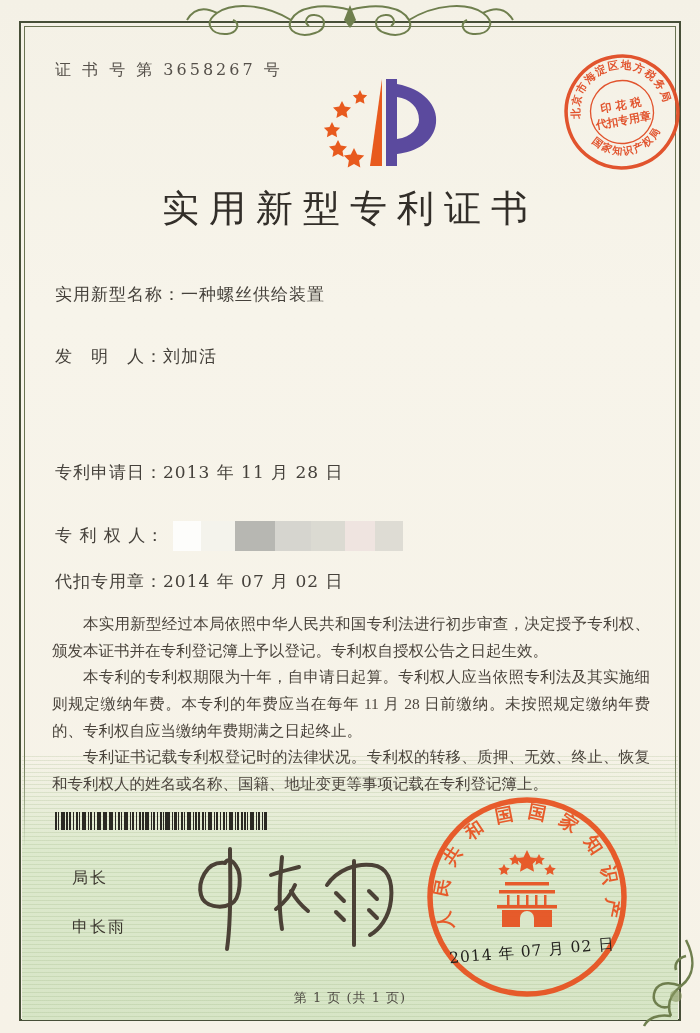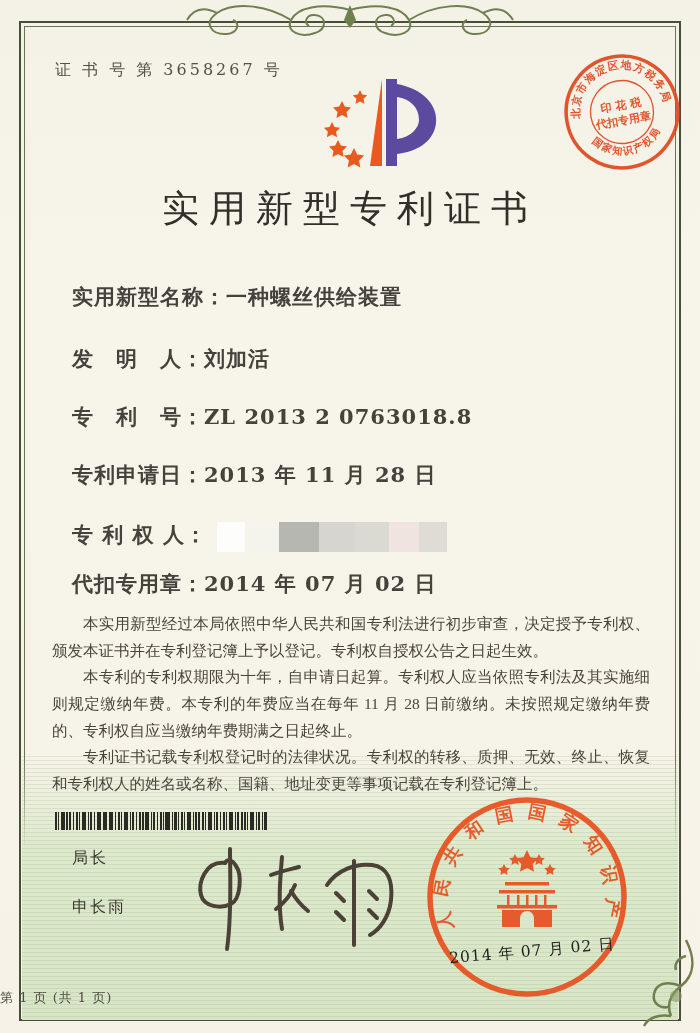--- a/index.html
+++ b/index.html
@@ -32,45 +32,45 @@
   .cert-no {
     position:absolute; left:55px; top:60px; font-size:16px; letter-spacing:3px;
     color:#55504a;
   }
   .tax-stamp { position:absolute; left:556px; top:46px; width:132px; height:132px; transform:rotate(-10deg); opacity:.92; }
   .logo { position:absolute; left:292px; top:76px; width:150px; height:108px; }
   .title {
     position:absolute; left:0; top:184px; width:100%; text-align:center;
     font-size:37px; font-weight:400; letter-spacing:10px; color:#322e29;
   }
-  .field { position:absolute; left:72px; font-size:21px; color:#45413b; letter-spacing:1px; white-space:nowrap;font-weight:bold; }
+  .field { position:absolute; left:55px; font-size:17px; color:#45413b; letter-spacing:1px; white-space:nowrap; }
   .redact-blocks { display:inline-flex; height:30px; vertical-align:middle; margin-left:2px; }
   .redact-blocks i { display:inline-block; height:30px; }
   .paras {
     position:absolute; left:52px; top:611px; width:598px;
     font-size:15.5px; line-height:1.72; color:#4a443c; text-align:justify;font-family:Liberation Serif, serif;
   }
   .paras p { text-indent:2em; }
   .barcode {
     position:absolute; left:55px; top:812px; width:212px; height:18px;
     background:
       repeating-linear-gradient(90deg,#2a2923 0 1px,rgba(0,0,0,0) 1px 3px),
       repeating-linear-gradient(90deg,#2a2923 0 2px,rgba(0,0,0,0) 2px 7px),
       repeating-linear-gradient(90deg,#2a2923 0 1px,rgba(0,0,0,0) 1px 11px);
   }
-  .signer { position:absolute; left:72px; top:848px; font-size:16px; color:#3b372e; letter-spacing:2px; }
+  .signer { position:absolute; left:72px; top:868px; font-size:16px; color:#3b372e; letter-spacing:2px; }
   .signer .name { margin-top:28px; }
   .signature { position:absolute; left:185px; top:845px; width:215px; height:110px; }
   .seal { position:absolute; left:422px; top:792px; width:210px; height:210px; opacity:.92; }
   .seal-date {
     position:absolute; left:437px; top:941px; width:190px; text-align:center;
     font-size:15.5px; color:#23221e; letter-spacing:1px; transform:rotate(-5deg);
     white-space:nowrap;
   }
-  .footer { position:absolute; left:0; top:989px; width:100%; font-size:13px; color:#4f4c44; letter-spacing:1px; }
+  .footer { position:absolute; left:0; top:989px; width:100%; text-align:center; font-size:13px; color:#4f4c44; letter-spacing:1px; }
   .top-ornament { position:absolute; left:185px; top:0; width:330px; height:42px; }
   .corner-ornament { position:absolute; left:626px; top:936px; width:70px; height:92px; }
   svg text { font-family:"DejaVu Serif","Liberation Serif",serif; }
 </style>
 </head>
 <body>
 
 <div class="page">
 
   <div class="frame-outer">
@@ -127,23 +127,20 @@
     </g>
   </svg>
 
   <div class="title">实用新型专利证书</div>
 
   <div class="field" style="top:283px">
     <span>实用新型名称：</span><span>一种螺丝供给装置</span>
   </div>
   <div class="field" style="top:345px">
     <span>发　明　人：</span><span>刘加活</span>
-  </div>
-  <div class="field" style="top:403px">
-    <span>专　利　号：</span><span>ZL 2013 2 0763018.8</span>
   </div>
   <div class="field" style="top:461px">
     <span>专利申请日：</span><span>2013 年 11 月 28 日</span>
   </div>
   <div class="field" style="top:521px">
     <span>专 利 权 人：</span>
     <span class="redact-blocks">
       <i style="width:28px;background:#fdfdfb"></i>
         <i style="width:34px;background:#f4f3ec"></i>
         <i style="width:40px;background:#b7b7b2"></i>

